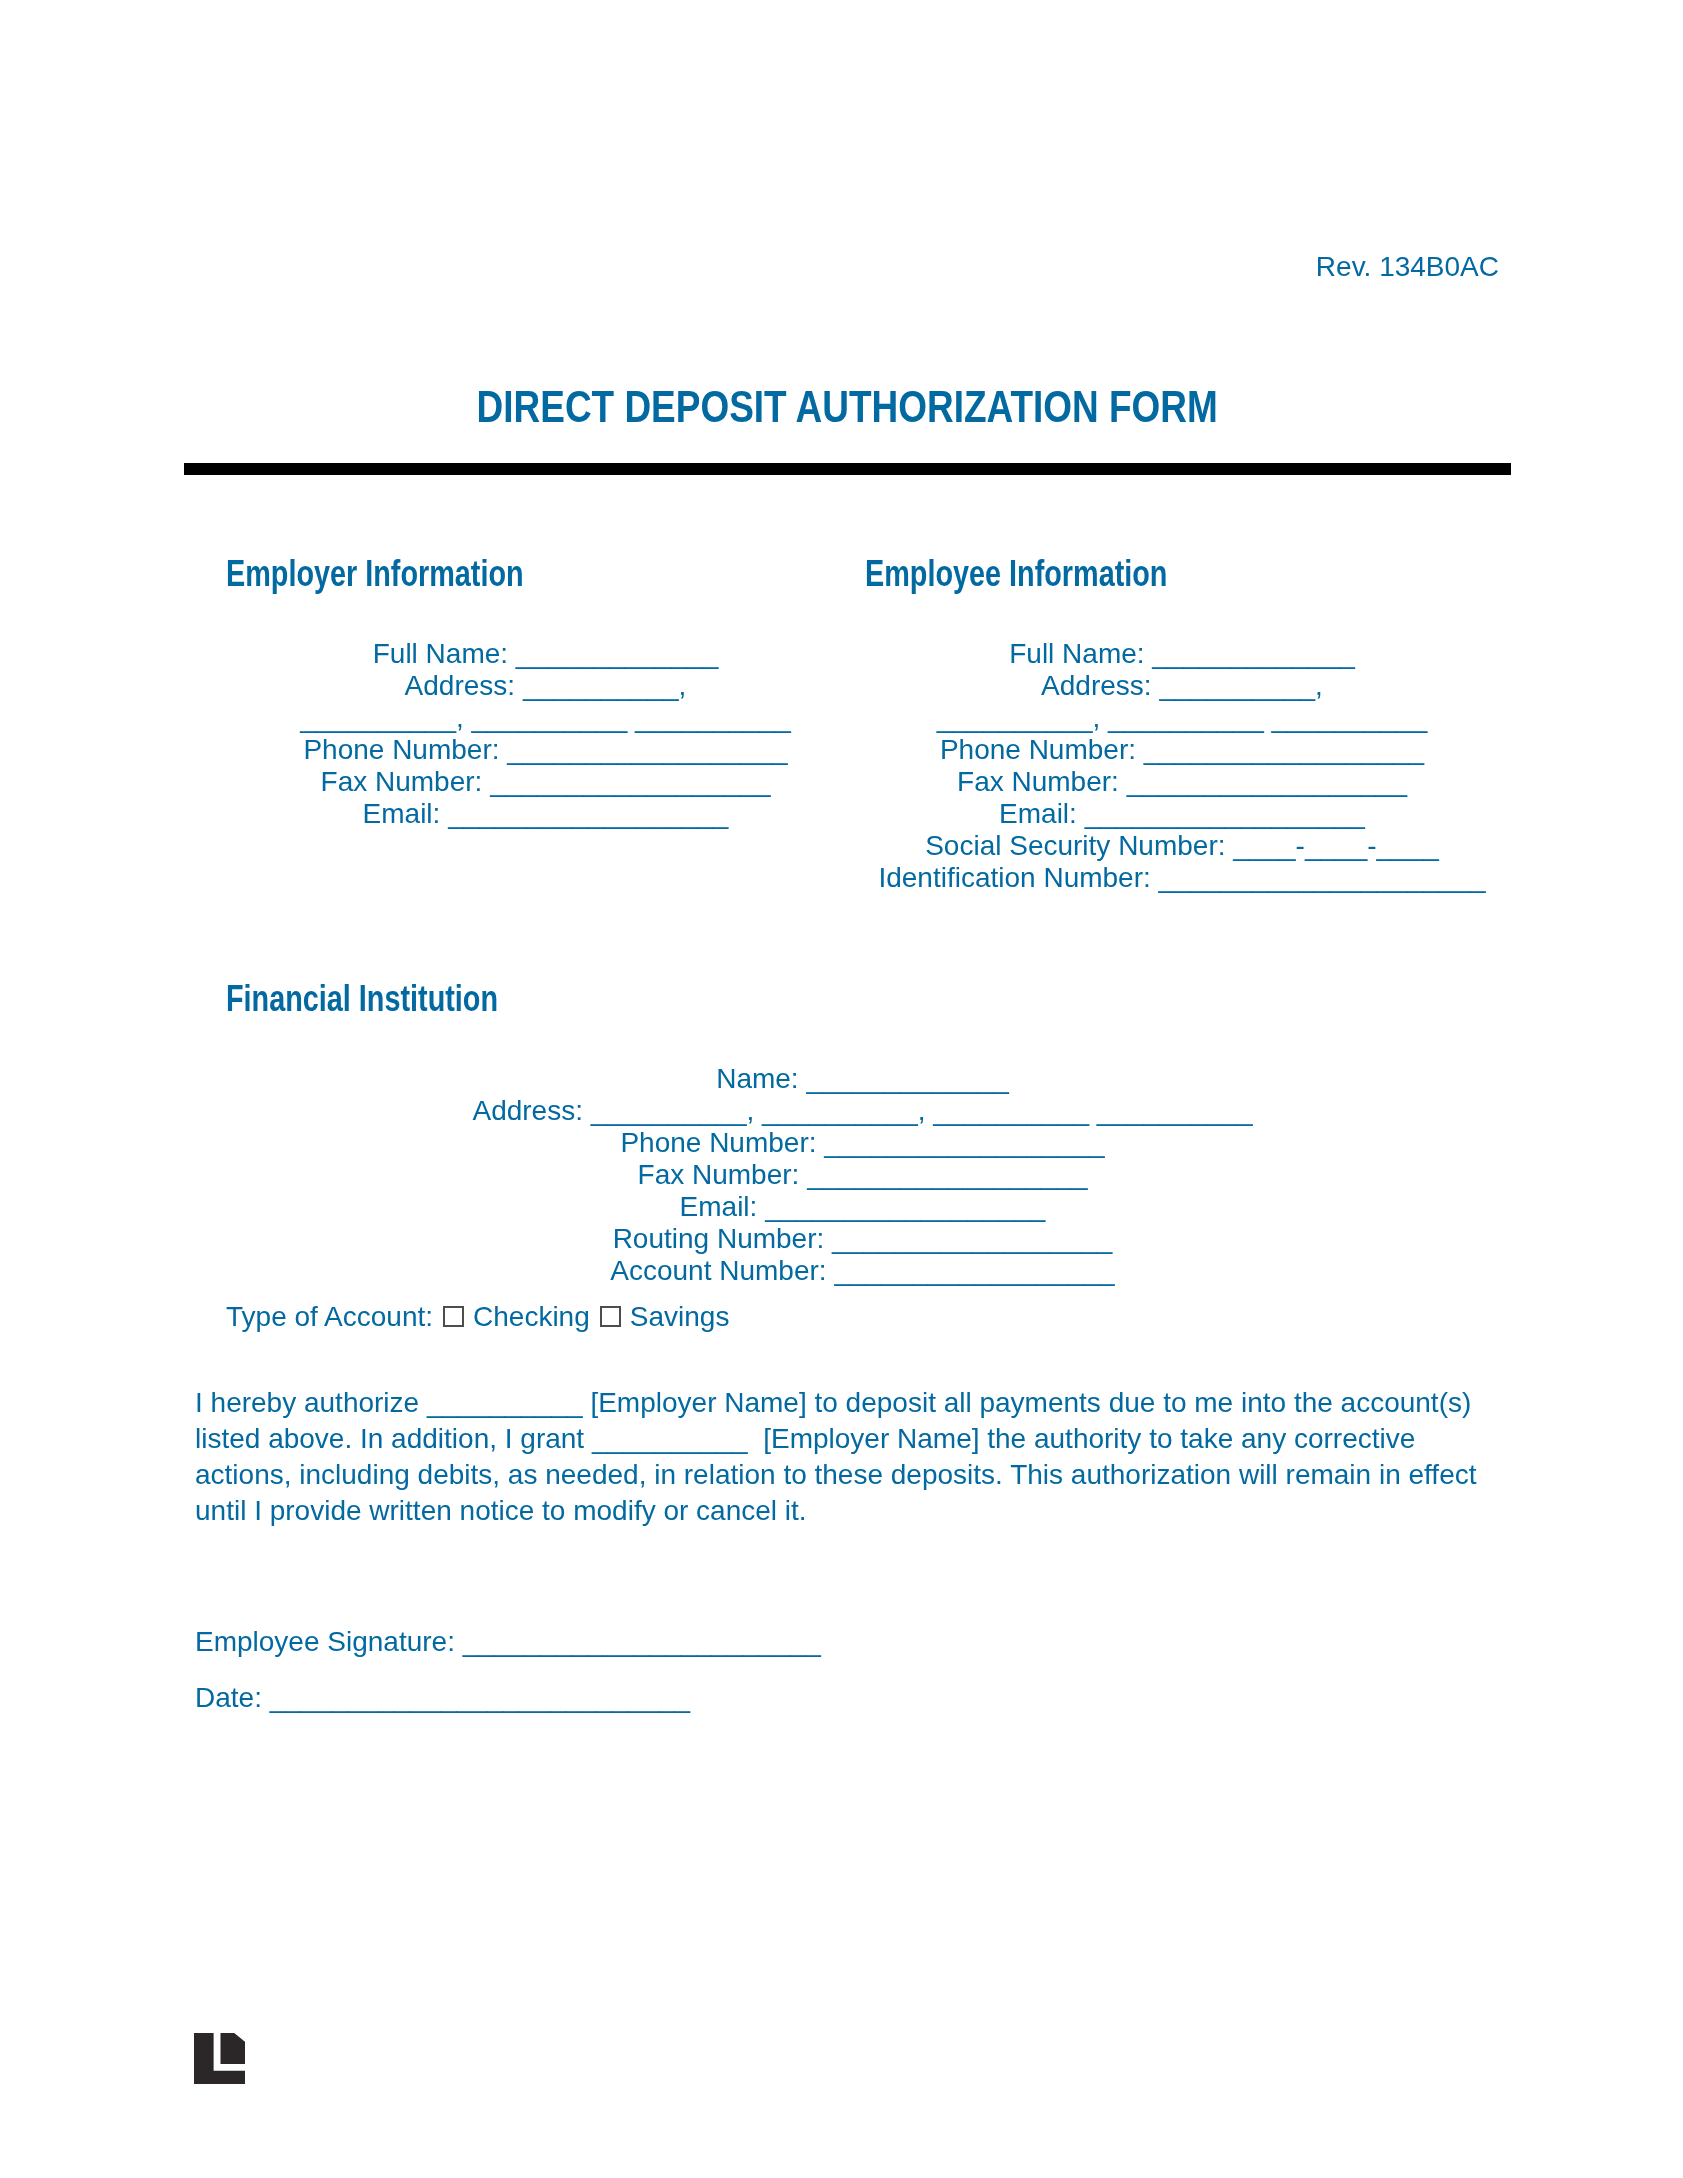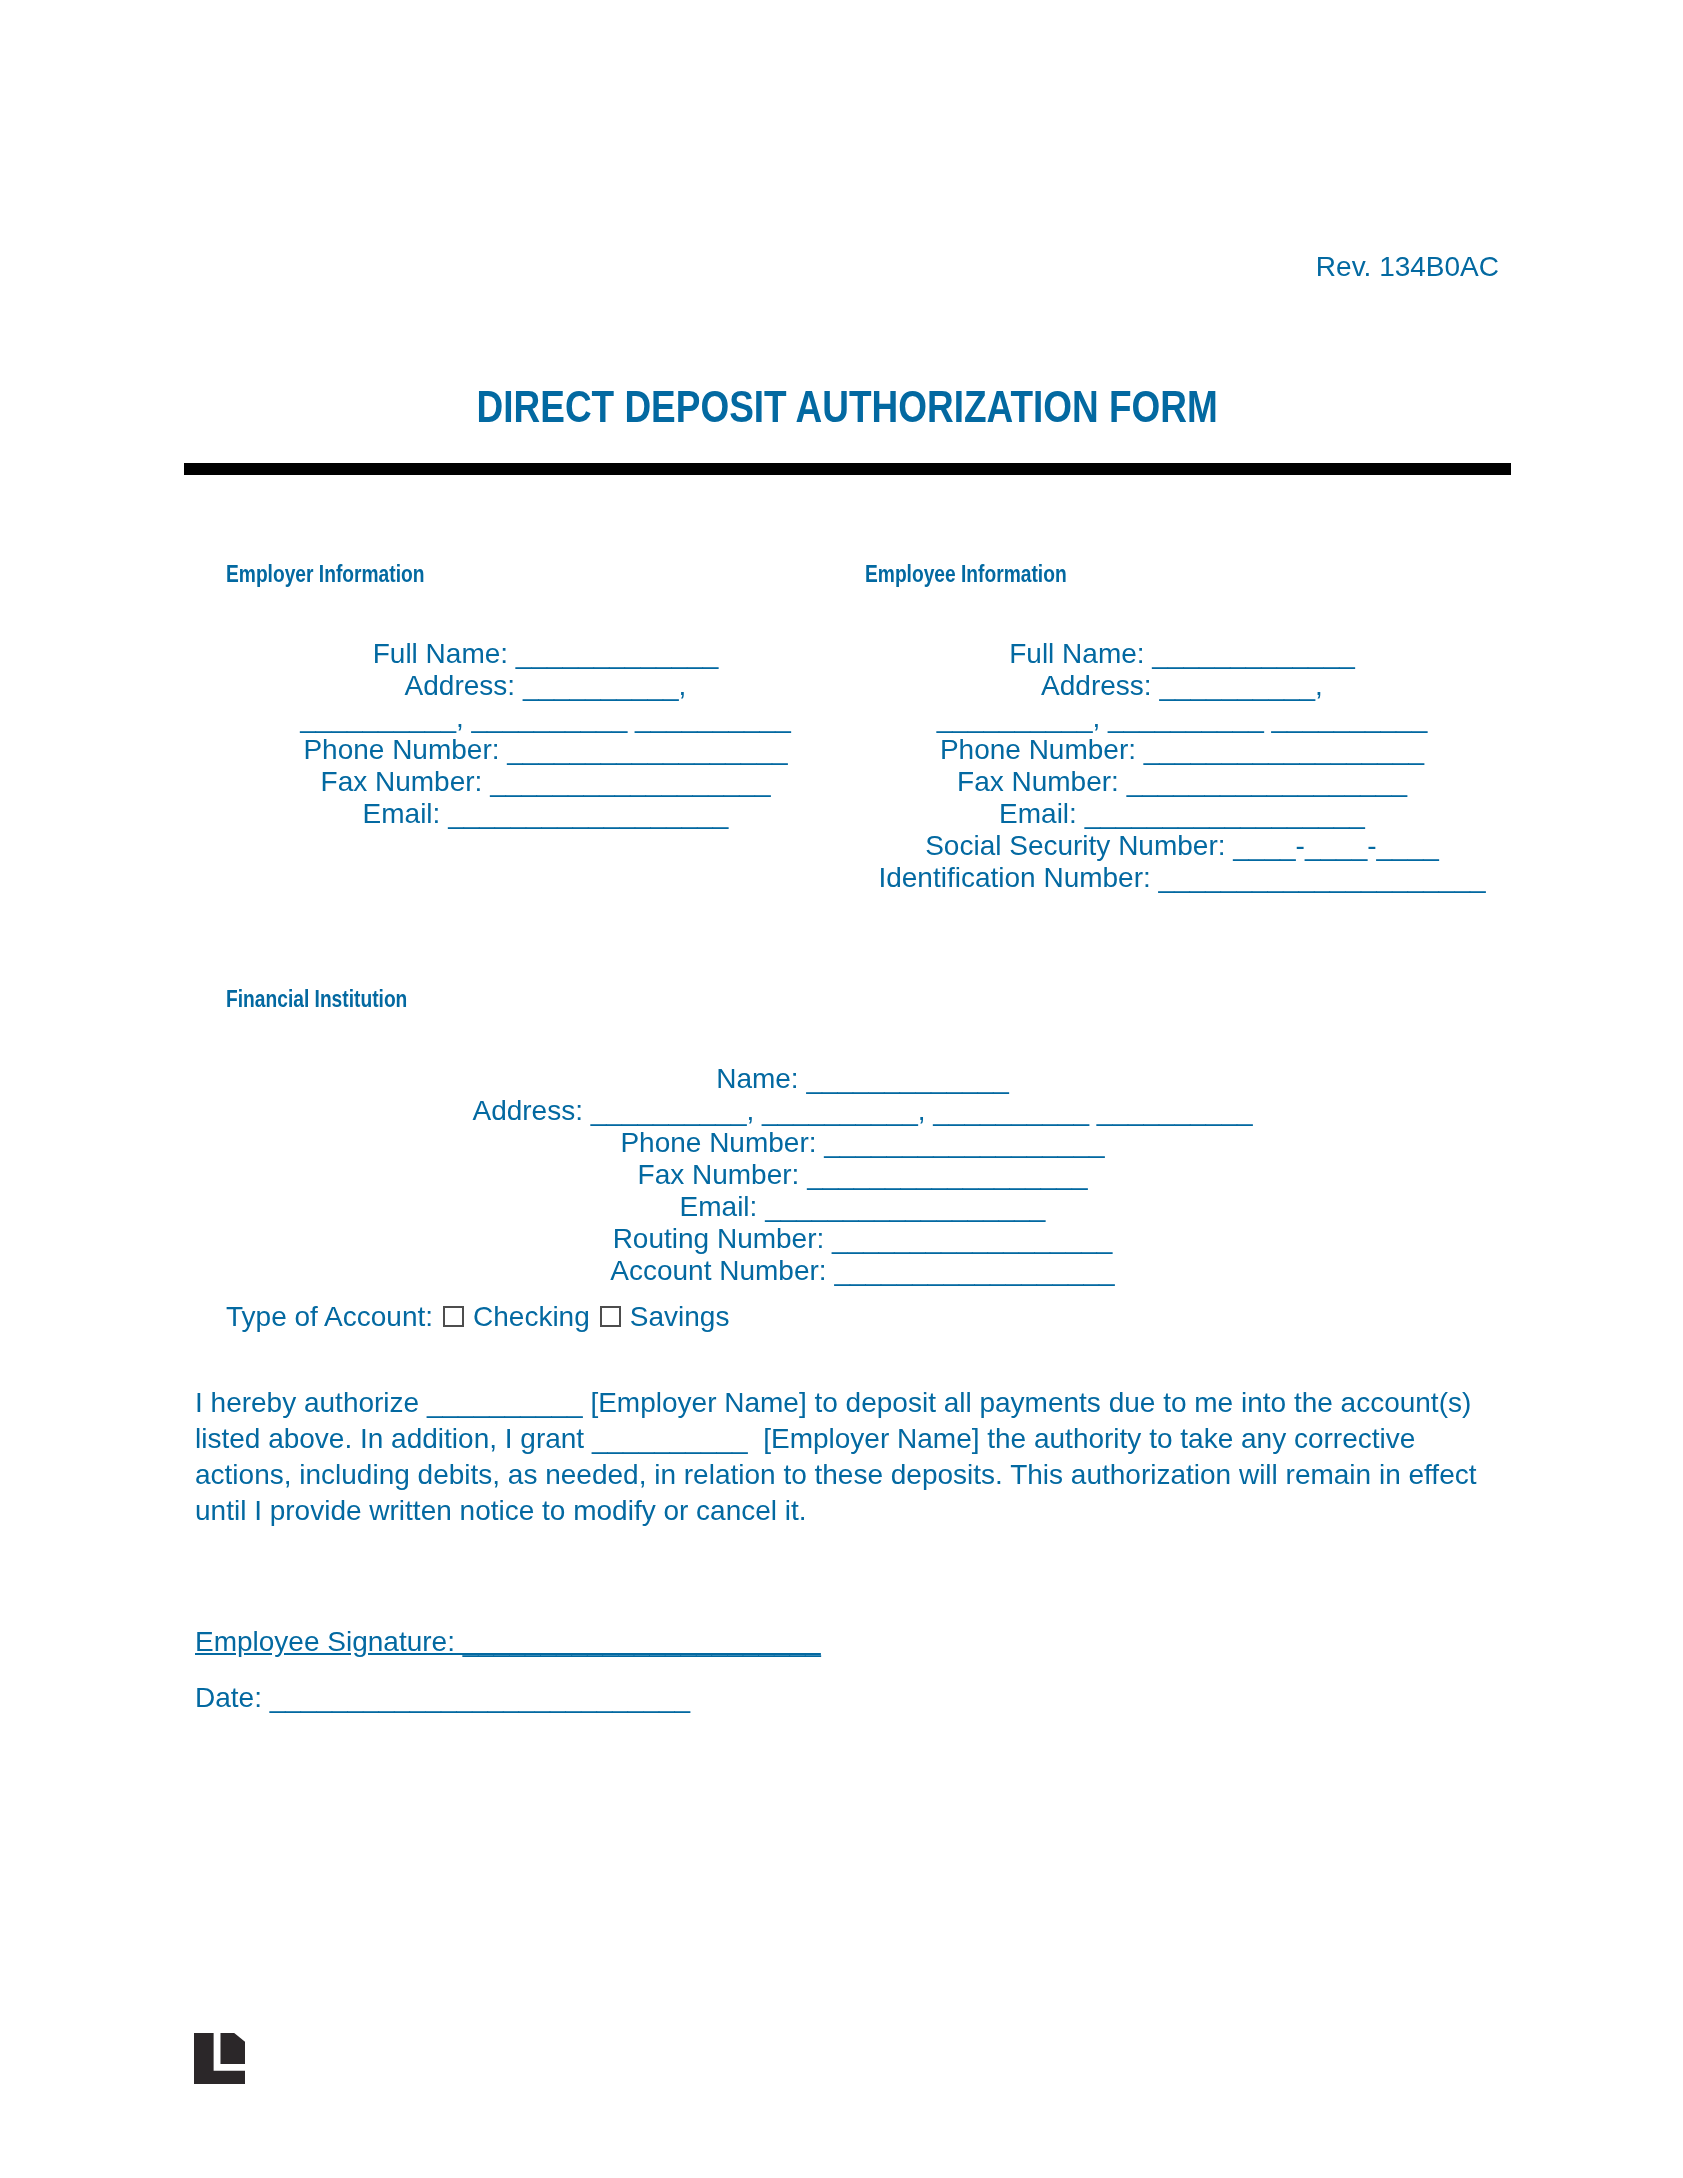--- a/index.html
+++ b/index.html
@@ -45,21 +45,21 @@
   .info-columns {
     margin-top: 77px;
     padding-left: 31px;
     display: grid;
     grid-template-columns: 639px auto;
     align-items: start;
   }
   .section-heading {
     margin: 0 0 42px 0;
     line-height: 44px;
-    font-size: 24px;
+    font-size: 36px;
     font-weight: bold;
     white-space: nowrap;
   }
   .section-heading .h-inner {
     display: inline-block;
     transform: scaleX(0.8);
     transform-origin: 0 50%;
   }
   .fline {
     line-height: 32px;
@@ -84,21 +84,21 @@
     vertical-align: -1px;
     margin: 0 9px 0 10px;
   }
   .auth {
     margin-top: 52px;
   }
   .pline {
     line-height: 36px;
     white-space: pre;
   }
-  .sig-row { margin-top: 97px; line-height: 32px; white-space: pre; text-decoration: underline; }
+  .sig-row { margin-top: 97px; line-height: 32px; white-space: pre; }
   .date-row { margin-top: 24px; line-height: 32px; white-space: pre; }
   .logo {
     position: absolute;
     left: 194px;
     top: 2033px;
     width: 51px;
     height: 51px;
   }
 </style>
 </head>

